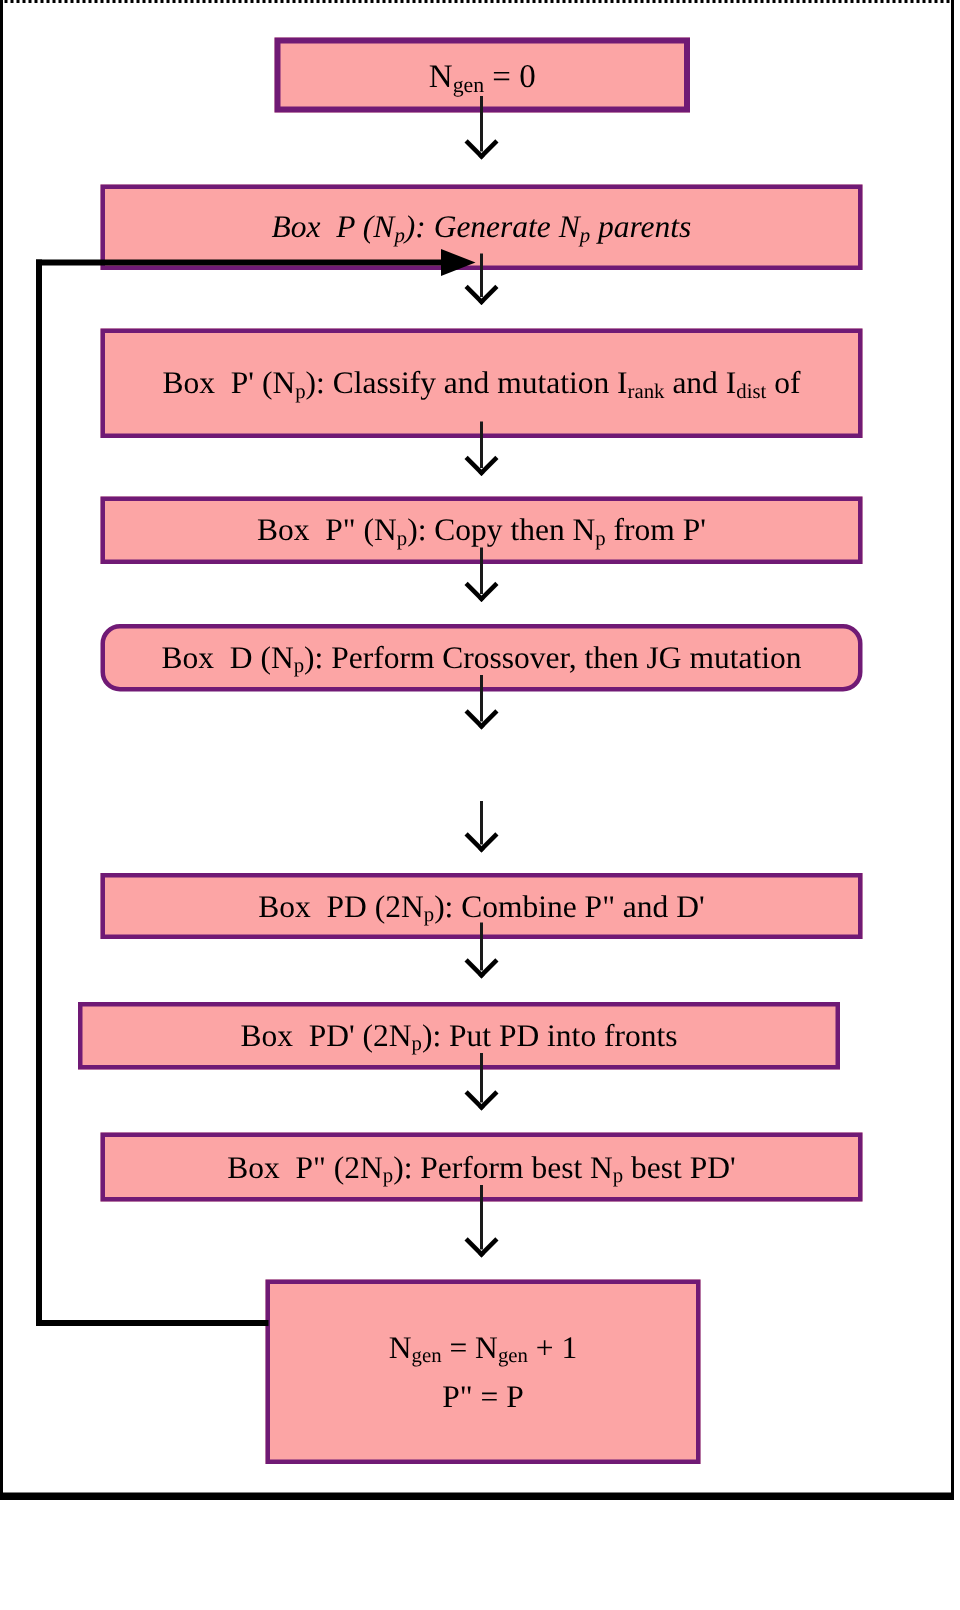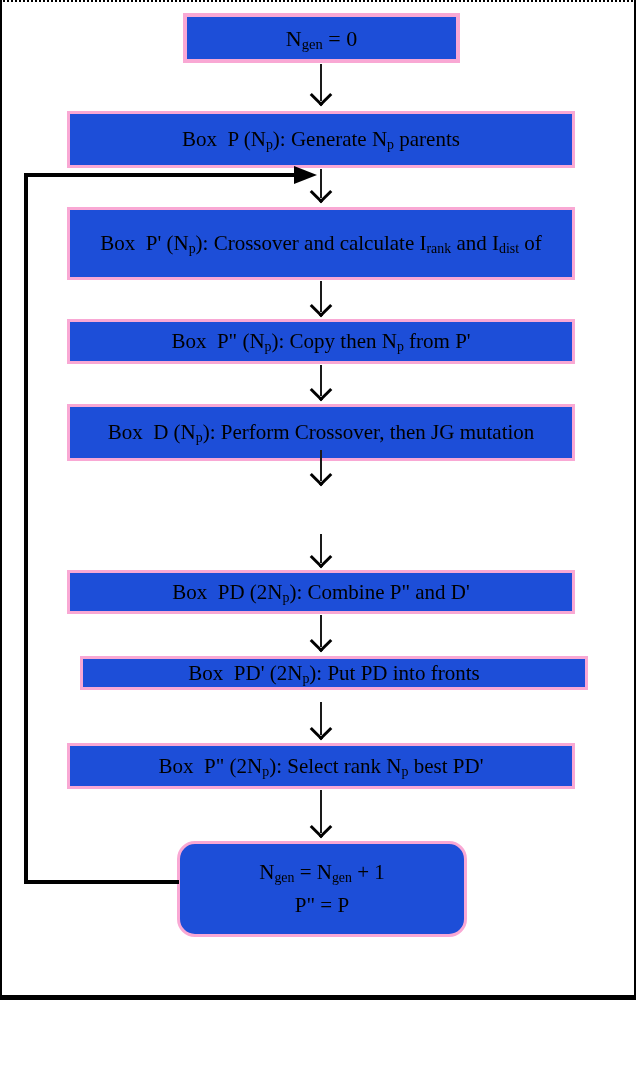--- a/index.html
+++ b/index.html
@@ -24,48 +24,49 @@
     height: 993px;
     border-top: 2px dotted #000;
     border-left: 2px solid #000;
     border-right: 2px solid #000;
     border-bottom: 5px solid #000;
   }
   
   .node {
     position: absolute;
     box-sizing: border-box;
-    border: 3px solid #f9a8d4;
-    background: #1d4ed8;
+    border: 3px solid #701a75;
+    background: #fca5a5;
     display: flex;
     flex-direction: column;
     align-items: center;
     justify-content: center;
     font-size: 21px;
     line-height: 31px;
     text-align: center;
+    margin-top: 12px;
   }
   .nl { white-space: pre; }
   sub {
     font-size: 66%;
     line-height: 0;
     vertical-align: baseline;
     position: relative;
     bottom: -0.22em;
   }
   .b1  { left: 183px; top: 13px;  width: 277px; height: 50px; border-width: 4px; font-size: 22px; }
-  .b2  { left: 67px;  top: 111px; width: 508px; height: 57px; }
+  .b2  { left: 67px;  top: 111px; width: 508px; height: 57px; font-style: italic; }
   .b3  { left: 67px;  top: 207px; width: 508px; height: 73px; }
   .b4  { left: 67px;  top: 319px; width: 508px; height: 45px; }
-  .b5  { left: 67px;  top: 404px; width: 508px; height: 57px; }
+  .b5  { left: 67px;  top: 404px; width: 508px; height: 45px; border-radius: 13px; }
   .b6  { left: 67px;  top: 488px; width: 508px; height: 45px; }
   .b7  { left: 67px;  top: 570px; width: 508px; height: 44px; }
-  .b8  { left: 80px;  top: 656px; width: 508px; height: 34px; }
+  .b8  { left: 52px;  top: 656px; width: 508px; height: 45px; }
   .b9  { left: 67px;  top: 743px; width: 508px; height: 46px; }
-  .b10 { left: 177px; top: 841px; width: 290px; height: 96px; border-radius: 18px; }
+  .b10 { left: 177px; top: 841px; width: 290px; height: 123px; }
   .b10 .nl + .nl { margin-top: 2px; }
   
   .varrow {
     position: absolute;
     left: 321px;
     width: 22px;
     transform: translateX(-50%);
   }
   .varrow::before {
     content: '';
@@ -131,42 +132,42 @@
 
   <div class="node b1">
     <div class="nl"><span>N</span><sub>gen</sub><span> = 0</span></div>
   </div>
 
   <div class="node b2">
     <div class="nl"><span>Box  P (N</span><sub>p</sub><span>): Generate N</span><sub>p</sub><span> parents</span></div>
   </div>
 
   <div class="node b3">
-    <div class="nl"><span>Box  P' (N</span><sub>p</sub><span>): Crossover and calculate I</span><sub>rank</sub><span> and I</span><sub>dist</sub><span> of</span></div>
+    <div class="nl"><span>Box  P' (N</span><sub>p</sub><span>): Classify and mutation I</span><sub>rank</sub><span> and I</span><sub>dist</sub><span> of</span></div>
   </div>
 
   <div class="node b4">
     <div class="nl"><span>Box  P" (N</span><sub>p</sub><span>): Copy then N</span><sub>p</sub><span> from P'</span></div>
   </div>
 
   <div class="node b5">
     <div class="nl"><span>Box  D (N</span><sub>p</sub><span>): Perform Crossover, then JG mutation</span></div>
   </div>
 
 
   <div class="node b7">
     <div class="nl"><span>Box  PD (2N</span><sub>p</sub><span>): Combine P" and D'</span></div>
   </div>
 
   <div class="node b8">
     <div class="nl"><span>Box  PD' (2N</span><sub>p</sub><span>): Put PD into fronts</span></div>
   </div>
 
   <div class="node b9">
-    <div class="nl"><span>Box  P" (2N</span><sub>p</sub><span>): Select rank N</span><sub>p</sub><span> best PD'</span></div>
+    <div class="nl"><span>Box  P" (2N</span><sub>p</sub><span>): Perform best N</span><sub>p</sub><span> best PD'</span></div>
   </div>
 
   <div class="node b10">
     <div class="nl"><span>N</span><sub>gen</sub><span> = N</span><sub>gen</sub><span> + 1</span></div>
     <div class="nl"><span>P" = P</span></div>
   </div>
 
   <div class="varrow a1"></div>
   <div class="varrow a2"></div>
   <div class="varrow a3"></div>

